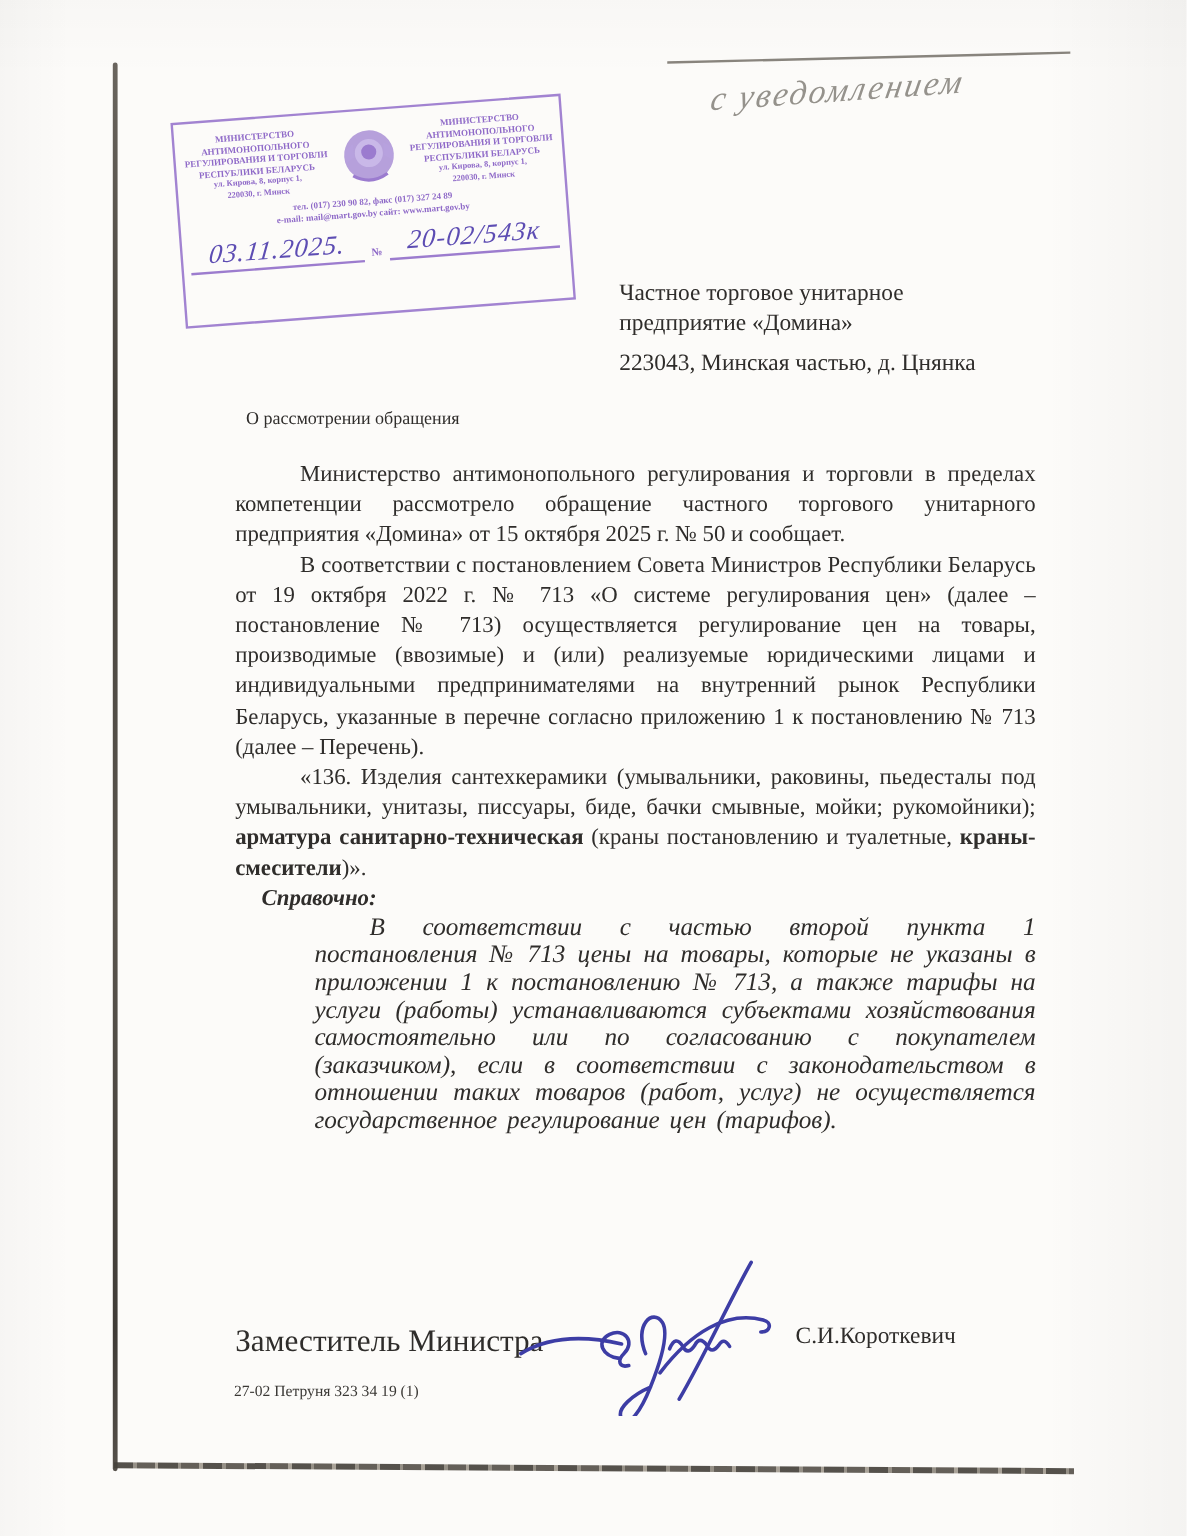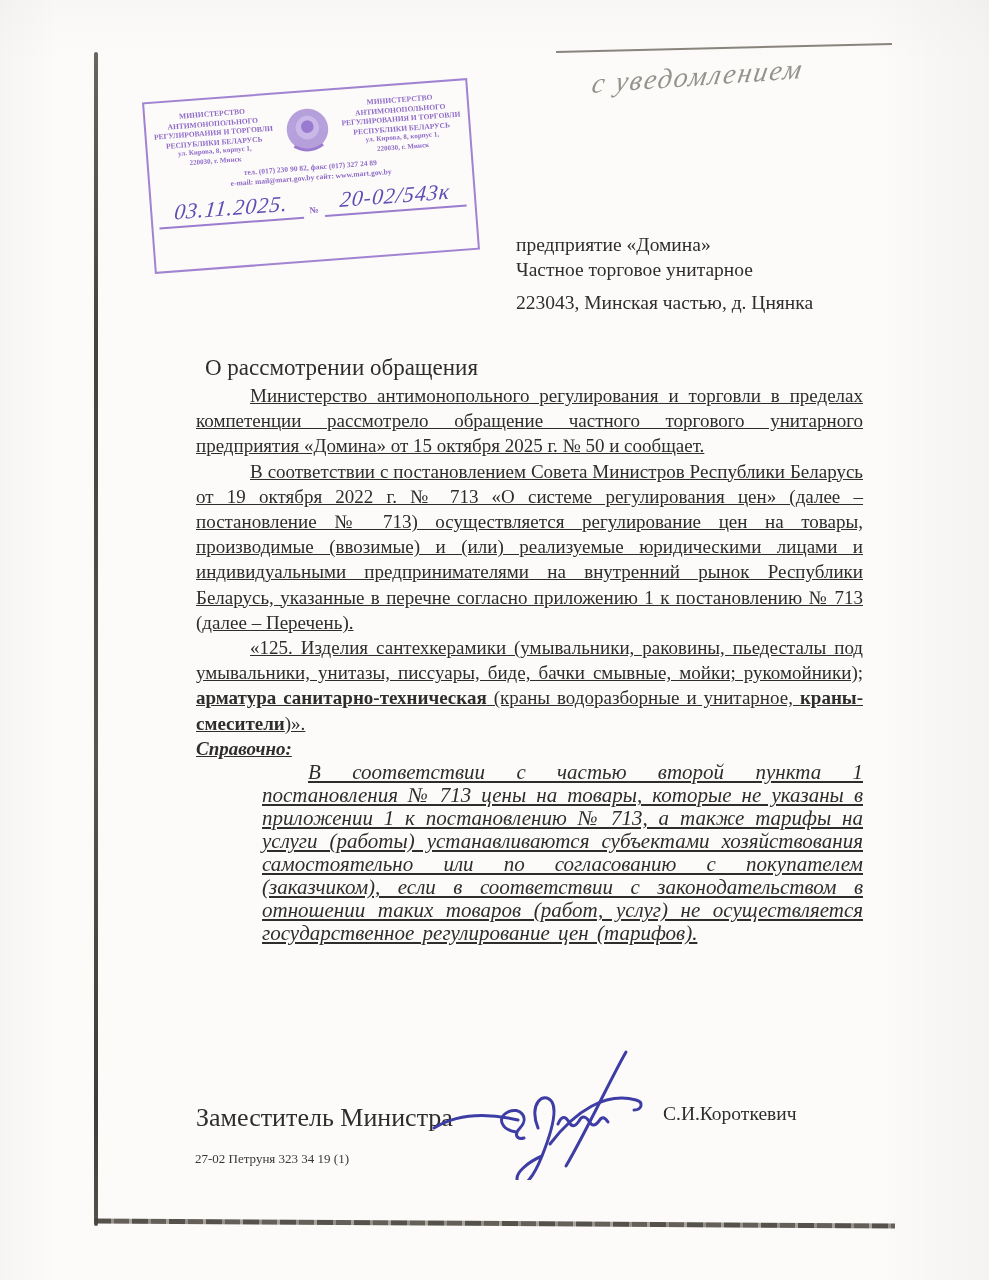--- a/index.html
+++ b/index.html
@@ -68,27 +68,27 @@
   .field-date { flex:1 1 auto; text-align:center; padding-bottom:1px; }
   .field-no-label { font-size:9px; font-weight:bold; padding-bottom:3px; }
   .field-number { flex:1 1 auto; text-align:center; padding-bottom:1px; }
   
   .recipient {
     position:absolute; left:516px; top:232px; width:400px;
     font-size:19.5px; line-height:25px;
   }
   .recipient .addr-gap { height:8px; }
   
-  .subject { position:absolute; left:205px; top:355px; font-size:23px; }
+  .subject { position:absolute; left:205px; top:341px; font-size:15px; }
   
   .body-text {
     position:absolute; left:196px; top:383px; width:667px;
     font-size:19px; line-height:25.2px;
   }
-  .body-text p { margin:0; text-align:justify; text-indent:54px;text-decoration:underline; }
+  .body-text p { margin:0; text-align:justify; text-indent:54px; }
   .body-text p.note-label { text-indent:0; font-weight:bold; font-style:italic; }
   .body-text p.reference {
     margin-left:66px; font-size:21px; line-height:23px;
     font-style:italic; text-indent:46px; word-spacing:3px;
   }
   
   .sig-position { position:absolute; left:196px; top:1103px; font-size:26px; }
   .sig-name     { position:absolute; left:663px; top:1103px; font-size:19.5px; }
   .sig-ink { position:absolute; left:430px; top:1040px; width:240px; height:140px; }
   
@@ -145,33 +145,33 @@
         <span class="hand-ink">03.11.2025.</span>
       </div>
       <div class="field-no-label">№</div>
       <div class="field-number stamp-line">
         <span class="hand-ink">20-02/543к</span>
       </div>
     </div>
   </div>
 
   <div class="recipient">
+    <div>Частное торговое унитарное</div>
     <div>предприятие «Домина»</div>
-    <div>Частное торговое унитарное</div>
     <div class="addr-gap"></div>
     <div>223043, Минская частью, д. Цнянка</div>
   </div>
 
   <div class="subject">О рассмотрении обращения</div>
 
   <div class="body-text">
       <p class="body"><span>Министерство антимонопольного регулирования и торговли в пределах компетенции рассмотрело обращение частного торгового унитарного предприятия «Домина» от 15 октября 2025 г. № 50 и сообщает.</span></p>
       <p class="body"><span>В соответствии с постановлением Совета Министров Республики Беларусь от 19 октября 2022 г. № 713 «О системе регулирования цен» (далее – постановление № 713) осуществляется регулирование цен на товары, производимые (ввозимые) и (или) реализуемые юридическими лицами и индивидуальными предпринимателями на внутренний рынок Республики Беларусь, указанные в перечне согласно приложению 1 к постановлению № 713 (далее – Перечень).</span></p>
-      <p class="body"><span>«125. Изделия сантехкерамики (умывальники, раковины, пьедесталы под умывальники, унитазы, писсуары, биде, бачки смывные, мойки; рукомойники); </span><span style="font-weight: bold;">арматура санитарно-техническая</span><span> (краны водоразборные и унитарное, </span><span style="font-weight: bold;">краны-смесители</span><span>)».</span></p>
-      <p class="note-label"><span style="font-weight: bold; font-style: italic;">Справочно:</span></p>
+      <p class="body"><span>«136. Изделия сантехкерамики (умывальники, раковины, пьедесталы под умывальники, унитазы, писсуары, биде, бачки смывные, мойки; рукомойники); </span><span style="font-weight: bold;">арматура санитарно-техническая</span><span> (краны постановлению и туалетные, </span><span style="font-weight: bold;">краны-смесители</span><span>)».</span></p>
+      <p class="note-label"><span style="font-weight: bold; font-style: italic; margin-left: 22px;">Справочно:</span></p>
       <p class="reference"><span>В соответствии с частью второй пункта 1 постановления № 713 цены на товары, которые не указаны в приложении 1 к постановлению № 713, а также тарифы на услуги (работы) устанавливаются субъектами хозяйствования самостоятельно или по согласованию с покупателем (заказчиком), если в соответствии с законодательством в отношении таких товаров (работ, услуг) не осуществляется государственное регулирование цен (тарифов).</span></p>
     </div>
 
   <div class="sig-position">Заместитель Министра</div>
   <div class="sig-ink">
     <svg viewBox="0 0 240 140" width="240" height="140" fill="none" stroke="#3d3da5" stroke-width="3" stroke-linecap="round">
       <path d="M4,88 C30,72 62,74 88,80"></path>
       <path d="M86,92 c-14,-2 -20,-14 -8,-20 c12,-6 22,6 12,16 c-6,6 -4,12 4,10"></path>
       <path d="M108,88 c-10,-24 6,-38 14,-26 c6,10 -2,34 -10,54 c-8,20 -18,34 -24,26 c-5,-8 10,-20 24,-26"></path>
       <path d="M128,84 q5,-12 11,-2 q4,8 10,-1 q4,-8 10,0 q4,8 10,0 q4,-7 9,1"></path>

